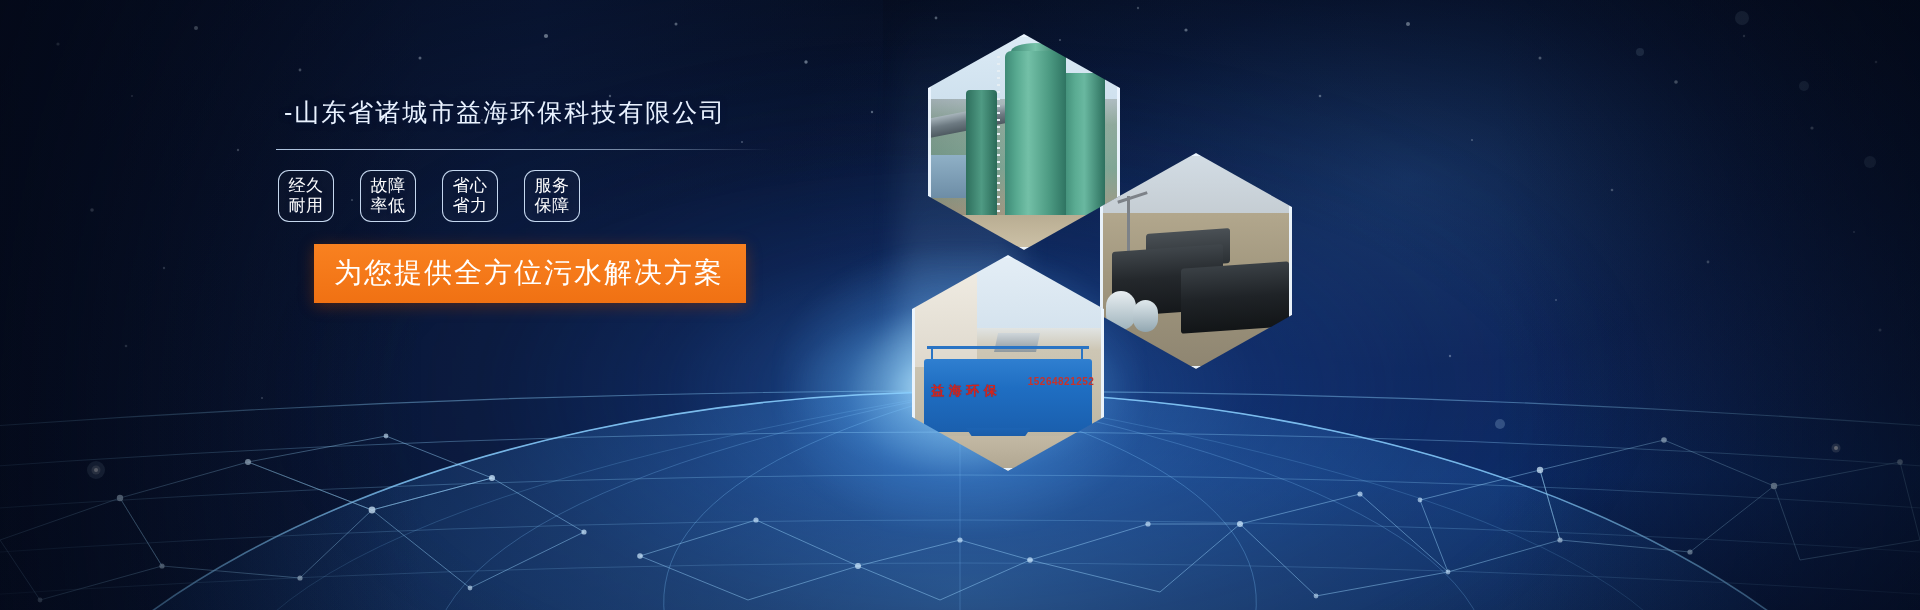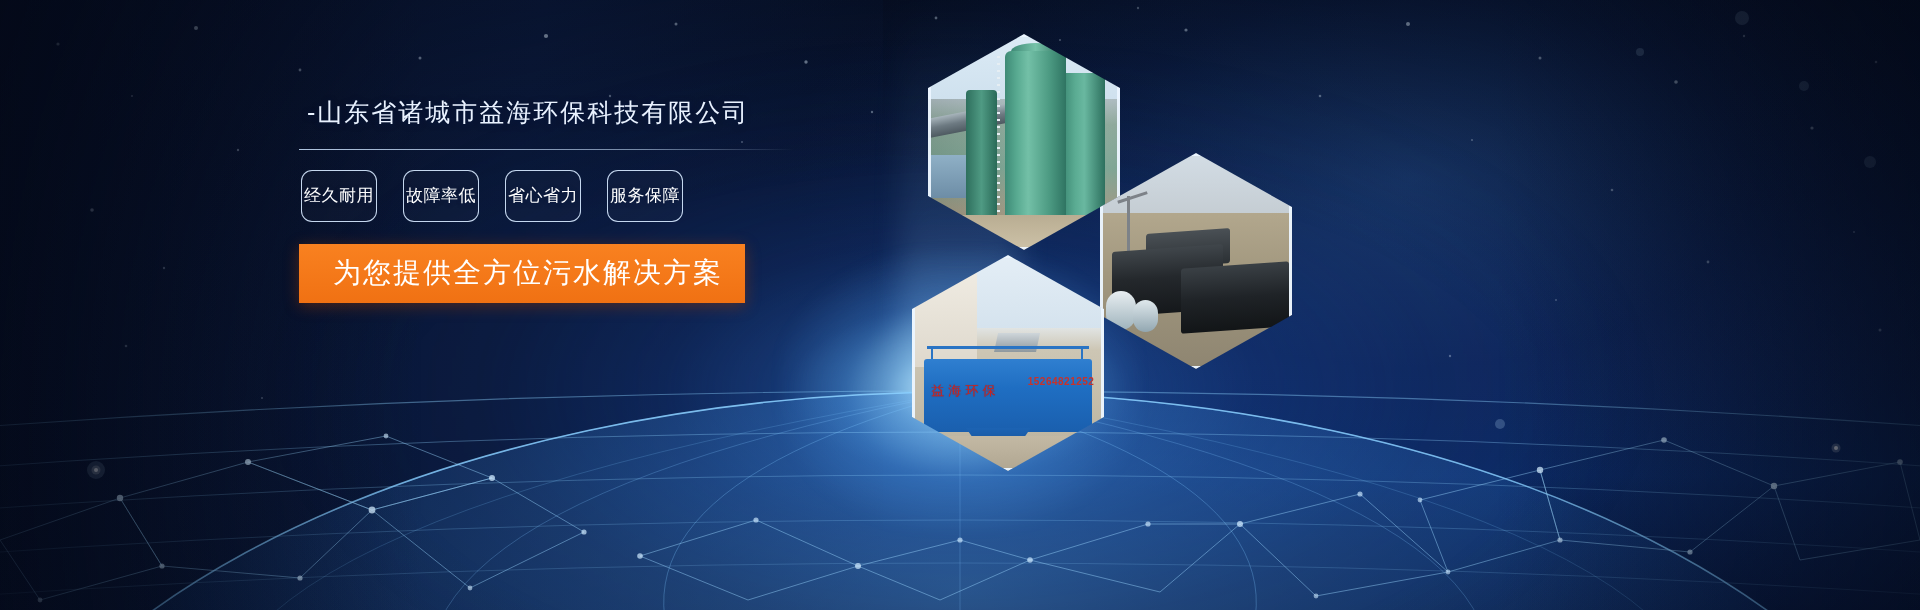--- a/index.html
+++ b/index.html
@@ -51,51 +51,52 @@
     background:radial-gradient(ellipse at 50% 50%,rgba(60,130,225,0.30) 0%,rgba(28,76,168,0.15) 38%,rgba(10,28,78,0) 70%);
   }
   .bg-vignette{
     position:absolute;inset:0;
     background:
       radial-gradient(ellipse at 50% 70%,rgba(0,0,0,0) 42%,rgba(3,8,22,0.55) 100%),
       linear-gradient(90deg,rgba(4,9,24,0.70) 0%,rgba(4,9,24,0.0) 22%,rgba(4,9,24,0.0) 78%,rgba(4,9,24,0.60) 100%);
   }
   svg.layer{position:absolute;inset:0;width:1920px;height:610px;}
   
-  .text-block{position:absolute;left:299px;top:96px;width:620px;z-index:8;}
+  .text-block{position:absolute;left:276px;top:96px;width:620px;z-index:8;}
   .eyebrow{
     font-size:25px;color:#e9f2ff;letter-spacing:2px;font-weight:400;
     text-shadow:0 1px 6px rgba(0,20,60,.8);white-space:nowrap;
     margin-left:8px;
   }
   .headline{
     margin-top:14px;font-size:45px;font-weight:bold;color:#ffffff;
     letter-spacing:2px;white-space:nowrap;
     text-shadow:0 2px 10px rgba(0,25,70,.9),0 0 26px rgba(110,180,255,.35);
   }
   .divider{
     margin-top:20px;width:495px;height:1px;
     background:linear-gradient(90deg,rgba(205,228,255,.85) 0%,rgba(205,228,255,.55) 70%,rgba(205,228,255,0) 100%);
   }
   .badges{display:flex;gap:26px;margin-top:20px;margin-left:2px;}
   .badge{
-    width:76px;height:52px;border:1.5px solid rgba(214,232,255,.92);
-    border-radius:11px;display:flex;flex-direction:row;
+    width:56px;height:52px;border:1.5px solid rgba(214,232,255,.92);
+    border-radius:11px;display:flex;flex-direction:column;
     align-items:center;justify-content:center;
     color:#ffffff;font-size:17px;line-height:20px;font-weight:500;
     letter-spacing:0.5px;text-shadow:0 1px 4px rgba(0,20,60,.7);
     background:rgba(255,255,255,0.02);
   }
   .badge span{display:block;}
   .cta{
     margin-top:22px;display:inline-block;
     background:linear-gradient(180deg,#F98120 0%,#F07113 100%);
     color:#ffffff;font-size:28px;font-weight:500;letter-spacing:2px;
-    padding:10px 22px 11px 34px;white-space:nowrap;
+    padding:10px 22px 11px 20px;white-space:nowrap;
     box-shadow:0 3px 14px rgba(160,60,0,.45);
+    margin-left:38px;
   }
   
   .hex{
     position:absolute;z-index:9;overflow:hidden;
     -webkit-clip-path:polygon(50% 0%,100% 25%,100% 75%,50% 100%,0% 75%,0% 25%);
     clip-path:polygon(50% 0%,100% 25%,100% 75%,50% 100%,0% 75%,0% 25%);
     filter:drop-shadow(0 6px 18px rgba(0,10,40,.55));
   }
   .hex .photo{position:absolute;inset:0;}
   .hex .rim{
@@ -168,21 +169,21 @@
     background:linear-gradient(180deg,#cfd6da,#8e989e);transform:skewX(-12deg);}
   .ph3 .hopper{position:absolute;left:28%;top:80%;width:34%;height:12%;
     background:linear-gradient(180deg,#1c63b3,#174f92);
     -webkit-clip-path:polygon(0 0,100% 0,72% 100%,28% 100%);
     clip-path:polygon(0 0,100% 0,72% 100%,28% 100%);}
   .ph3 .grd{position:absolute;left:0;bottom:0;width:100%;height:16%;
     background:linear-gradient(180deg,#c3b9a4,#b0a691);}
   .ph3 .lettering{
     position:absolute;left:10%;top:55%;width:64%;height:16%;
     display:flex;align-items:center;gap:6px;
-    font-size:13px;font-weight:normal;color:#d4241c;
+    font-size:13px;font-weight:bold;color:#d4241c;
     text-shadow:0 0 1px rgba(120,0,0,.5);
     font-family:"DejaVu Sans","Liberation Sans",sans-serif;
   }
   .ph3 .phone{
     position:absolute;right:5%;top:56%;font-size:10px;color:#c9322a;font-weight:bold;
     letter-spacing:0.5px;
   }
 </style>
 </head>
 <body>

